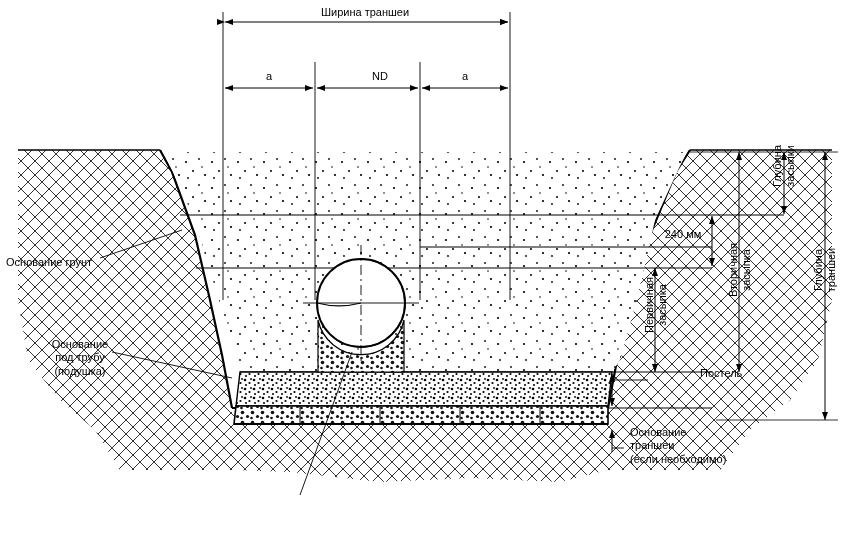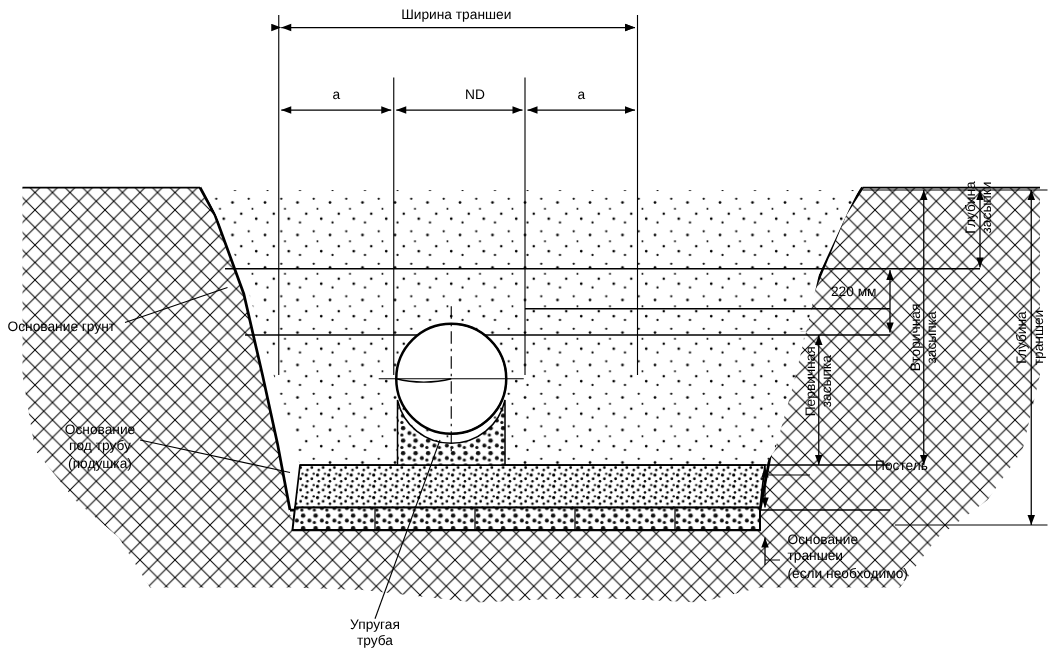--- a/index.html
+++ b/index.html
@@ -211,30 +211,28 @@
   </svg>
 
   <div class="lbl center" style="left:285px; top:6px; width:160px;">Ширина траншеи</div>
 
   <div class="lbl center" style="left:249px; top:70px; width:40px;">a</div>
 
   <div class="lbl center" style="left:360px; top:70px; width:40px;">ND</div>
 
   <div class="lbl center" style="left:445px; top:70px; width:40px;">a</div>
 
-  <div class="lbl center" style="left:651px; top:228px; width:64px;">220 мм</div>
+  <div class="lbl center" style="left:651px; top:228px; width:64px;">240 мм</div>
 
   <div class="lbl" style="left:6px; top:256px;">Основание грунт</div>
 
   <div class="lbl center" style="left:30px; top:338px; width:100px;">Основание
 под трубу
 (подушка)</div>
 
-  <div class="lbl center" style="left:250px; top:494px; width:100px;">Упругая
-труба</div>
 
   <div class="lbl" style="left:630px; top:426px;">Основание
 траншеи
 (если необходимо)</div>
 
   <div class="lbl" style="left:658px; top:367px;padding-left:42px;">Постель</div>
 
   <div class="lbl vert center" style="left:771px; top:226px; width:120px;">Глубина
 засыпки</div>
 

